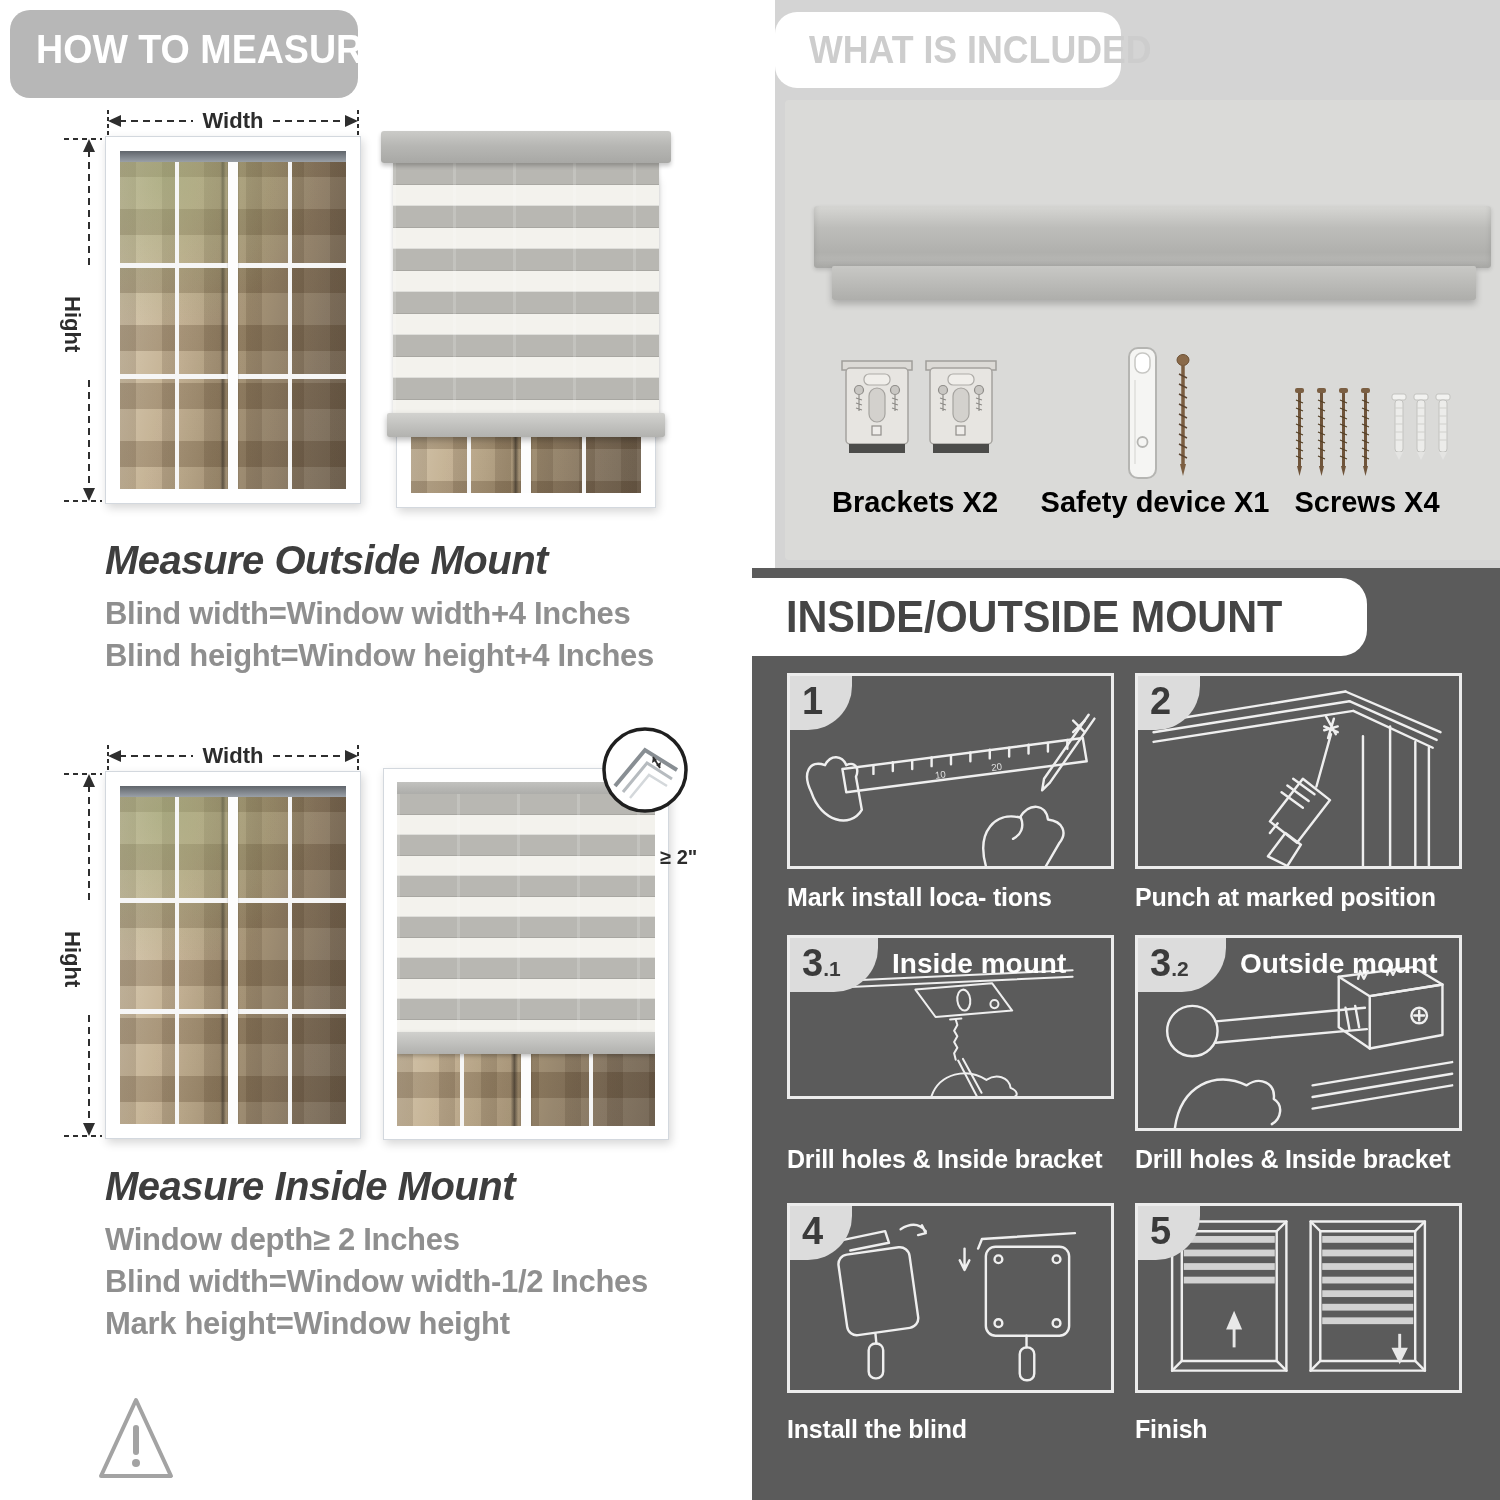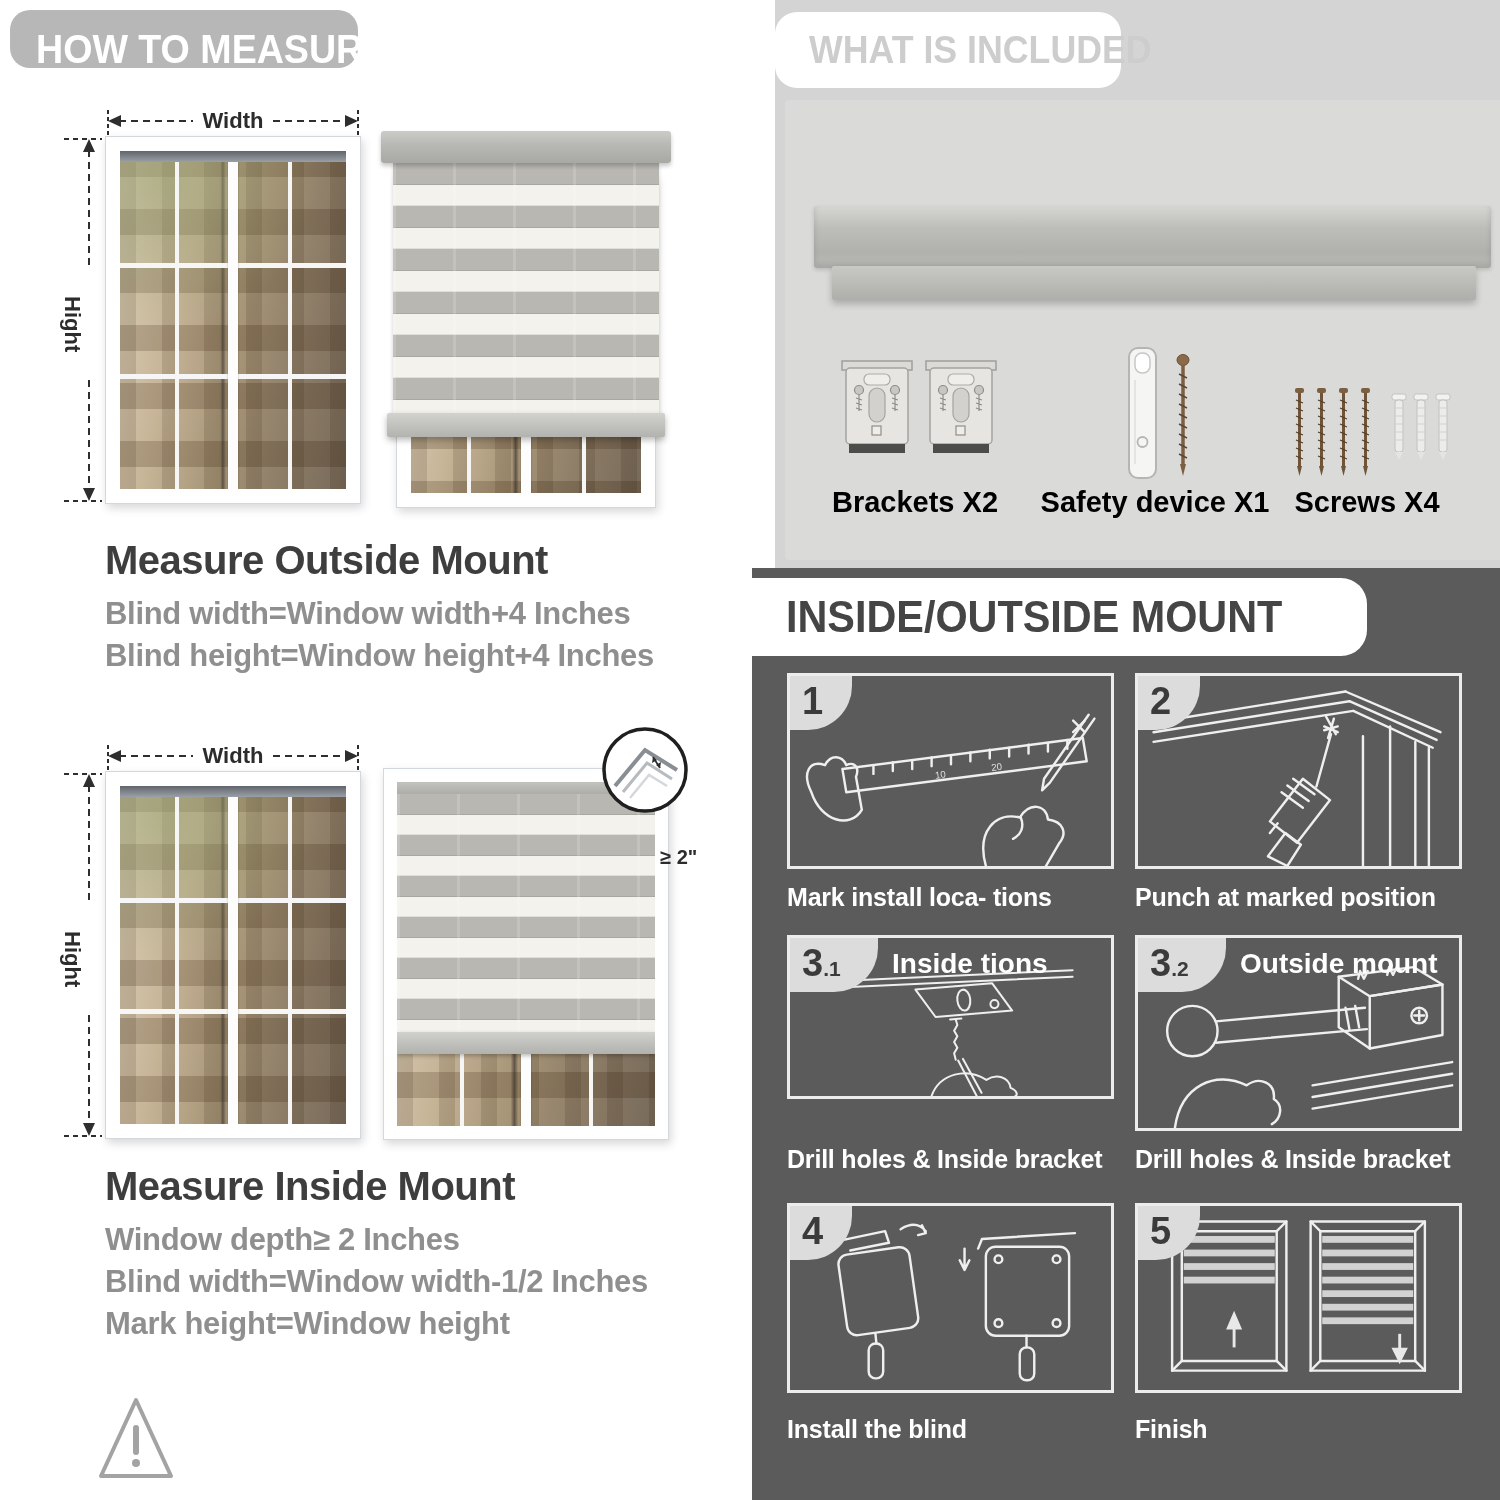--- a/index.html
+++ b/index.html
@@ -2,23 +2,23 @@
 <html><head>
 <meta charset="utf-8">
 <style>
   html,body{margin:0;padding:0;background:#fff;}
   #canvas{position:relative;width:1500px;height:1500px;background:#fff;overflow:hidden;
           font-family:"Liberation Sans",sans-serif;}
   .abs{position:absolute;}
   .cond{display:inline-block;transform:scaleX(.94);transform-origin:0 50%;white-space:nowrap;}
 
   
-  .hdr-gray{left:10px;top:10px;width:348px;height:58px;background:#b7b7b7;border-radius:20px;
+  .hdr-gray{left:10px;top:10px;width:348px;height:88px;background:#b7b7b7;border-radius:20px;
             color:#fff;font-weight:bold;font-size:40px;line-height:78px;padding-left:26px;box-sizing:border-box;}
-  .sec-title{font-weight:bold;font-size:40px;color:#3e3e3e;letter-spacing:-.5px;}
+  .sec-title{font-weight:bold;font-size:40px;color:#3e3e3e;letter-spacing:-.5px;font-style:italic;}
   .sec-line{font-weight:bold;font-size:31px;color:#8f8f8f;letter-spacing:-.3px;}
 
   
   .window{background:#fff;border:1px solid #d3d8de;box-shadow:2px 4px 9px rgba(0,0,0,.16);
           padding:14px;box-sizing:border-box;}
   .win-inner{position:relative;width:100%;height:100%;overflow:hidden;}
   .photo{position:absolute;inset:0;background-color:#a08a6e;background-image:
     radial-gradient(circle at 20% 8%, rgba(155,165,115,.6), rgba(155,165,115,0) 42%),
     linear-gradient(90deg, rgba(35,30,25,0) 44%, rgba(35,30,25,.55) 45.5%, rgba(35,30,25,0) 47%),
     repeating-linear-gradient(180deg, rgba(80,62,45,.22) 0 26px, rgba(255,255,255,.06) 26px 58px),
@@ -378,21 +378,21 @@
             <path d="M146,120 l22,16 M152,113 l22,16 M158,106 l22,16"></path>
             <path d="M150,162 L166,174 L152,196 L132,186 Z"></path>
             <path d="M142,152 l-8,10"></path>
           </g>
         </svg>
       </div>
       <div class="caption" style="left:383px;top:315px">Punch at  marked position</div>
 
       <div class="step" style="left:35px;top:367px;height:164px">
         <div class="badge wide"><span>3</span><span class="sub">.1</span></div>
-        <div class="step-label">Inside tions</div>
+        <div class="step-label">Inside mount</div>
         <svg viewBox="0 0 327 196">
           <g class="lineart">
             <path d="M12,54 L315,40 M12,62 L315,48"></path>
             <polygon points="120,64 215,56 240,90 145,98" fill="none"></polygon>
             <ellipse cx="180" cy="77" rx="8" ry="13" transform="rotate(-6 180 77)"></ellipse>
             <circle cx="218" cy="82" r="5"></circle>
             <path d="M163,101 l14,-1"></path>
             <path d="M170,101 l2,7 l-4,7 l4,7 l-4,7 l4,7 l-4,7 l2,8"></path>
             <path d="M173,152 L196,196 M179,150 L202,192"></path>
             <path d="M140,196 C150,168 184,160 208,176 C220,168 236,172 238,186 C248,190 246,196 244,196"></path>

